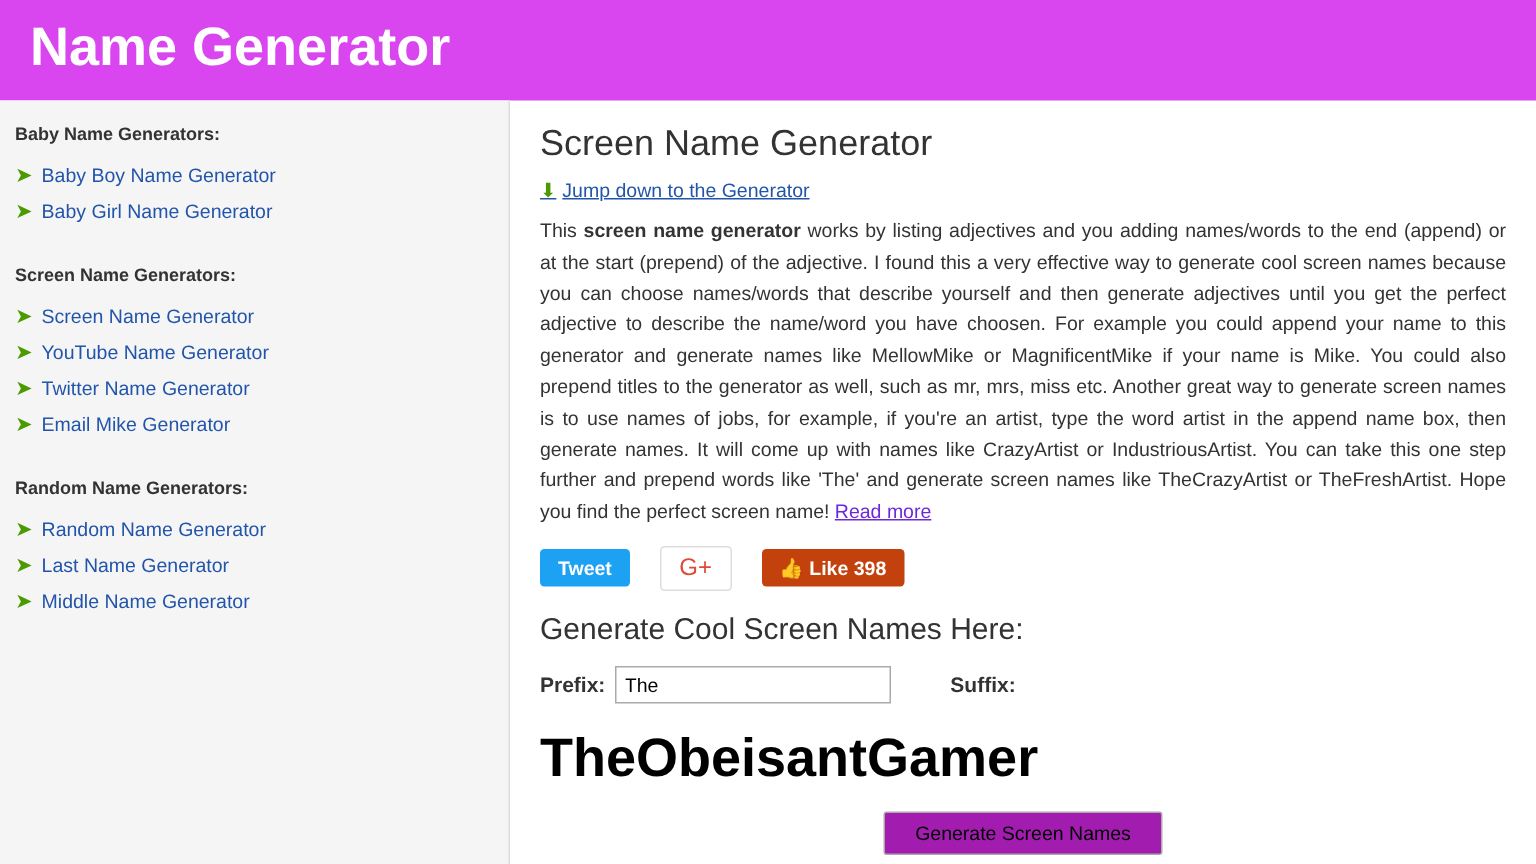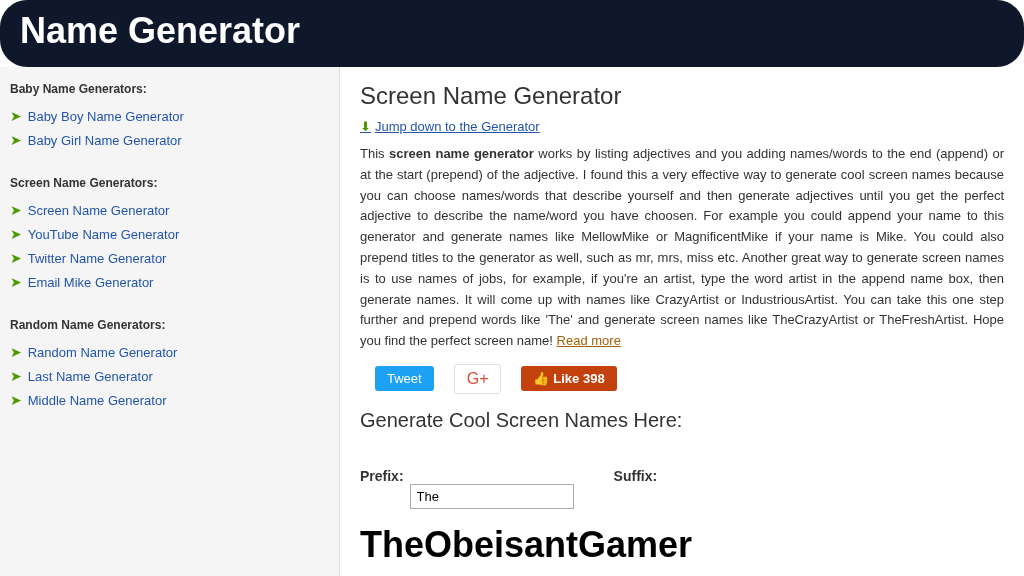--- a/index.html
+++ b/index.html
@@ -1,21 +1,20 @@
 <!DOCTYPE html>
 <html><head>
   <meta charset="utf-8">
   <style>
     * { margin: 0; padding: 0; box-sizing: border-box; }
     body { font-family: Arial, sans-serif; font-size: 14px; background: #fff; }
 
     .header {
-      background: #0f172a;
+      background: #d946ef;
       padding: 10px 20px 15px 20px;
-      border-radius: 27px;
     }
     .header h1 {
       color: #fff;
       font-size: 36px;
       font-weight: bold;
     }
 
     .main-layout {
       display: flex;
       min-height: calc(576px - 70px);
@@ -95,41 +94,40 @@
       color: #333;
       text-align: justify;
       margin-bottom: 12px;
     }
 
     .description strong {
       font-weight: bold;
     }
 
     .description a {
-      color: #a16207;
+      color: #6d28d9;
       text-decoration: underline;
     }
 
     .social-buttons {
       display: flex;
       align-items: center;
       gap: 20px;
       margin-bottom: 15px;
     }
 
     .btn-tweet {
       background: #1da1f2;
       color: #fff;
       border: none;
       padding: 5px 12px;
       border-radius: 3px;
       cursor: pointer;
       font-size: 13px;
-      font-weight: normal;
-      margin-left: 15px;
+      font-weight: bold;
     }
 
     .btn-gplus {
       background: #fff;
       border: 1px solid #ddd;
       padding: 5px 12px;
       border-radius: 3px;
       cursor: pointer;
       font-size: 16px;
       color: #dd4b39;
@@ -167,22 +165,21 @@
     .field-label {
       font-size: 14px;
       font-weight: bold;
       color: #333;
     }
 
     .field-input {
       border: 1px solid #aaa;
       padding: 4px 6px;
       font-size: 13px;
-      width: 164px;
-      margin-top: 40px;
+      width: 184px;
     }
 
     .generated-name {
       font-size: 36px;
       font-weight: bold;
       color: #000;
       margin: 10px 0 15px 0;
     }
 
     .generate-btn {

